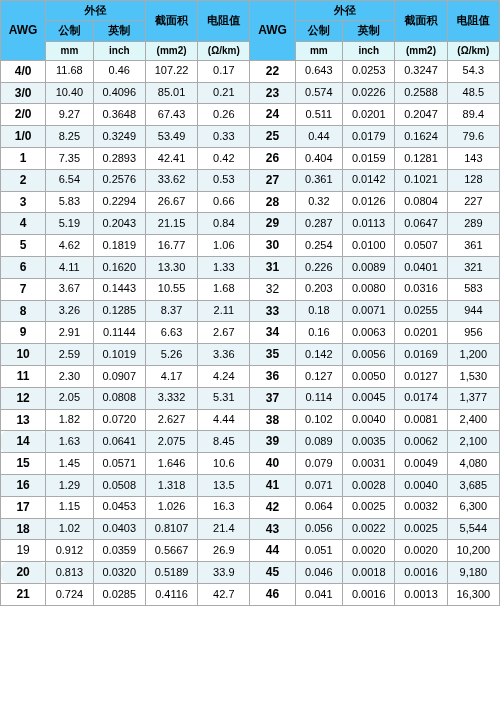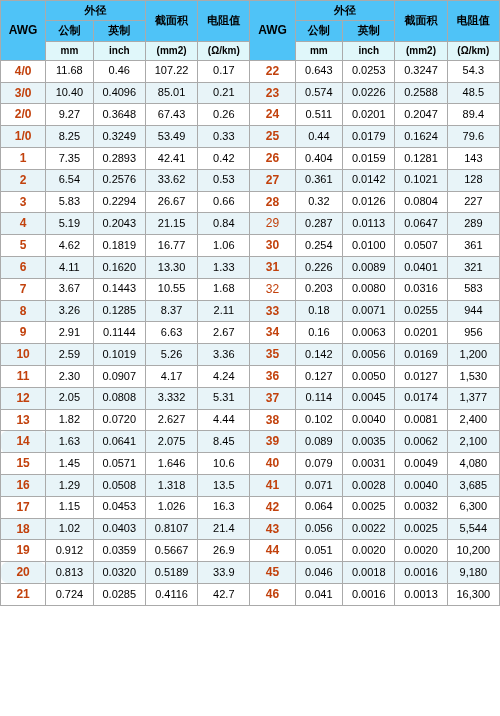--- a/index.html
+++ b/index.html
@@ -29,21 +29,21 @@
       color: #000;
       font-weight: bold;
     }
     .header-sub th {
       background-color: #e0f7fa;
       color: #000;
       font-size: 10px;
     }
     .awg-col {
       background-color: #4fc3f7;
-      color: #c2410c;
+      color: #000000;
       font-weight: bold;
       font-size: 12px;
     }
     .odd-row td { background-color: #fff; }
     .even-row td { background-color: #e8f4f8; }
   </style>
 </head>
 <body>
 
 <div class="table-container">
@@ -172,21 +172,21 @@
           <td>0.0126</td>
           <td>0.0804</td>
           <td>227</td>
         </tr>
         <tr class="even-row">
           <td class="awg-col" style="font-weight: bold;">4</td>
           <td>5.19</td>
           <td>0.2043</td>
           <td>21.15</td>
           <td>0.84</td>
-          <td class="awg-col" style="font-weight: normal; margin-top: 44px;">29</td>
+          <td class="awg-col" style="font-weight: bold; margin-top: 44px;">29</td>
           <td>0.287</td>
           <td>0.0113</td>
           <td>0.0647</td>
           <td>289</td>
         </tr>
         <tr class="odd-row">
           <td class="awg-col" style="font-weight: bold;">5</td>
           <td>4.62</td>
           <td>0.1819</td>
           <td>16.77</td>
@@ -347,21 +347,21 @@
           <td>0.0403</td>
           <td>0.8107</td>
           <td>21.4</td>
           <td class="awg-col" style="font-weight: bold;">43</td>
           <td>0.056</td>
           <td>0.0022</td>
           <td>0.0025</td>
           <td>5,544</td>
         </tr>
         <tr class="odd-row">
-          <td class="awg-col" style="font-weight: bold;">19</td>
+          <td class="awg-col" style="font-weight: normal;">19</td>
           <td>0.912</td>
           <td>0.0359</td>
           <td>0.5667</td>
           <td>26.9</td>
           <td class="awg-col" style="font-weight: bold;">44</td>
           <td>0.051</td>
           <td>0.0020</td>
           <td>0.0020</td>
           <td>10,200</td>
         </tr>

